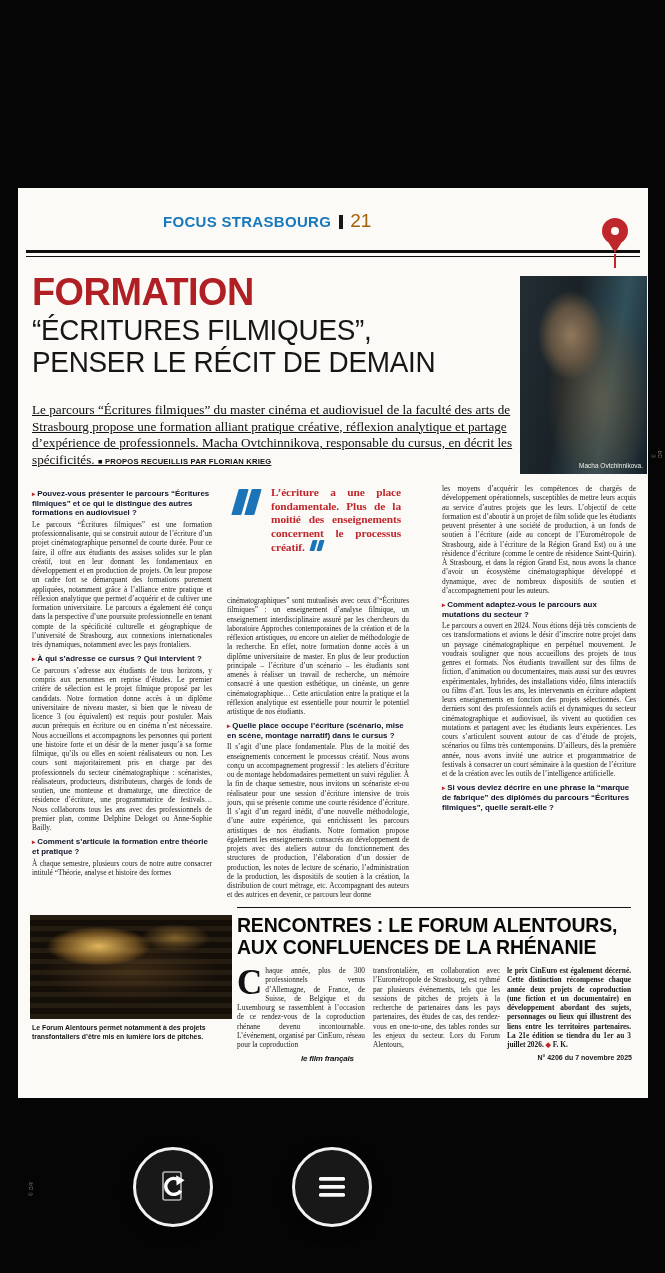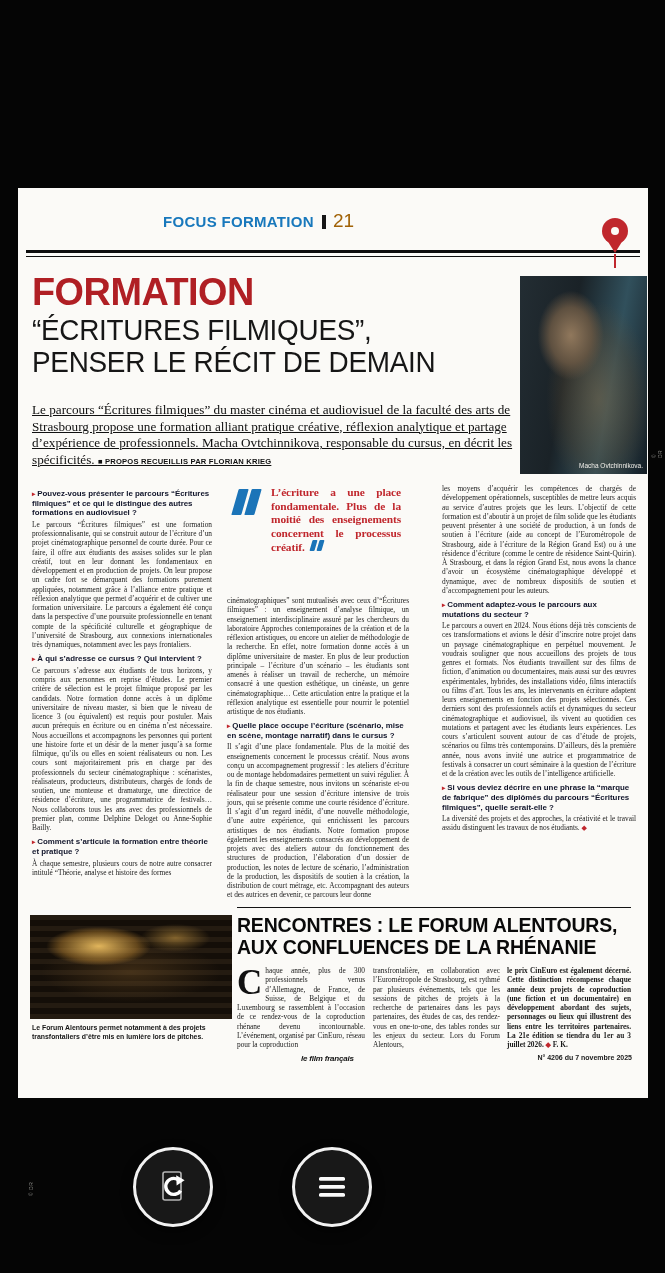--- a/index.html
+++ b/index.html
@@ -81,21 +81,21 @@
     box-shadow:0 5px 12px rgba(0,0,0,.55);display:flex;align-items:center;justify-content:center;}
   .fab.left{left:133px;top:1147px;}
   .fab.right{left:292px;top:1147px;}
 </style>
 </head>
 <body>
 
 <div class="page">
 
   <div class="hdr">
-    <span class="sec">FOCUS FORMATION</span><span class="bar"></span><span class="num">21</span>
+    <span class="sec">FOCUS STRASBOURG</span><span class="bar"></span><span class="num">21</span>
   </div>
   <div class="rule"></div>
   <div class="pin"></div>
   <div class="pin-line"></div>
 
   <div class="kicker">FORMATION</div>
   <div class="headline">
     <span>“ÉCRITURES FILMIQUES”,</span><br>
     <span>PENSER LE RÉCIT DE DEMAIN</span>
   </div>
@@ -129,21 +129,20 @@
         <div class="q"><span class="bullet">▸</span>Quelle place occupe l’écriture (scénario, mise en scène, montage narratif) dans le cursus ?</div>
         <p class="a">Il s’agit d’une place fondamentale. Plus de la moitié des enseignements concernent le processus créatif. Nous avons conçu un accompagnement progressif : les ateliers d’écriture ou de montage hebdomadaires permettent un suivi régulier. À la fin de chaque semestre, nous invitons un scénariste et-ou réalisateur pour une session d’écriture intensive de trois jours, qui se présente comme une courte résidence d’écriture. Il s’agit d’un regard inédit, d’une nouvelle méthodologie, d’une autre expérience, qui enrichissent les parcours artistiques de nos étudiants. Notre formation propose également les enseignements consacrés au développement de projets avec des ateliers autour du fonctionnement des structures de production, l’élaboration d’un dossier de production, les notes de lecture de scénario, l’administration de la production, les dispositifs de soutien à la création, la distribution de court métrage, etc. Accompagnant des auteurs et des autrices en devenir, ce parcours leur donne</p>
       </div>
   </div>
 
   <div class="col c3">
       <p class="a">les moyens d’acquérir les compétences de chargés de développement opérationnels, susceptibles de mettre leurs acquis au service d’autres projets que les leurs. L’objectif de cette formation est d’aboutir à un projet de film solide que les étudiants peuvent présenter à une société de production, à un fonds de soutien à l’écriture (aide au concept de l’Eurométropole de Strasbourg, aide à l’écriture de la Région Grand Est) ou à une résidence d’écriture (comme le centre de résidence Saint-Quirin). À Strasbourg, et dans la région Grand Est, nous avons la chance d’avoir un écosystème cinématographique développé et dynamique, avec de nombreux dispositifs de soutien et d’accompagnement pour les auteurs.</p>
       <div class="q"><span class="bullet">▸</span>Comment adaptez-vous le parcours aux mutations du secteur ?</div>
       <p class="a">Le parcours a ouvert en 2024. Nous étions déjà très conscients de ces transformations et avions le désir d’inscrire notre projet dans un paysage cinématographique en perpétuel mouvement. Je voudrais souligner que nous accueillons des projets de tous genres et formats. Nos étudiants travaillent sur des films de fiction, d’animation ou documentaires, mais aussi sur des œuvres expérimentales, hybrides, des installations vidéo, films interactifs ou films d’art. Tous les ans, les intervenants en écriture adaptent leurs enseignements en fonction des projets sélectionnés. Ces derniers sont des professionnels actifs et dynamiques du secteur cinématographique et audiovisuel, ils vivent au quotidien ces mutations et partagent avec les étudiants leurs expériences. Les cours s’articulent souvent autour de cas d’étude de projets, scénarios ou films très contemporains. D’ailleurs, dès la première année, nous avons invité une autrice et programmatrice de festivals à consacrer un court séminaire à la question de l’écriture et de la création avec les outils de l’intelligence artificielle.</p>
       <div class="q"><span class="bullet">▸</span>Si vous deviez décrire en une phrase la “marque de fabrique” des diplômés du parcours “Écritures filmiques”, quelle serait-elle ?</div>
-      <p class="a">La diversité des projets et des approches, la créativité et le travail assidu distinguent les travaux de nos étudiants.<span class="diamond"> ◆</span></p>
     </div>
 
   <div class="forum"></div>
   <div class="vcred l">© DR</div>
   <div class="forum-cap">Le Forum Alentours permet notamment à des projets transfontaliers d’être mis en lumière lors de pitches.</div>
 
   <div class="sec-rule"></div>
   <div class="r-head">
     <span>RENCONTRES : LE FORUM ALENTOURS,</span><br>
     <span>AUX CONFLUENCES DE LA RHÉNANIE</span>

